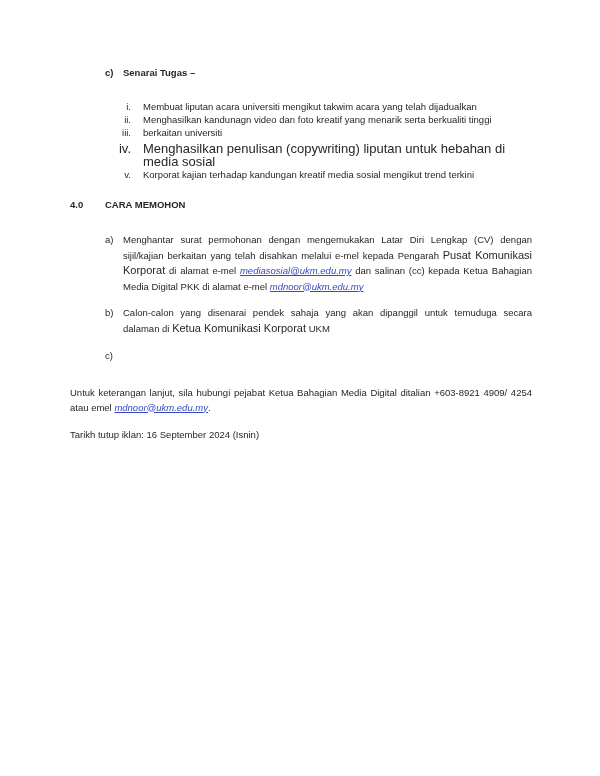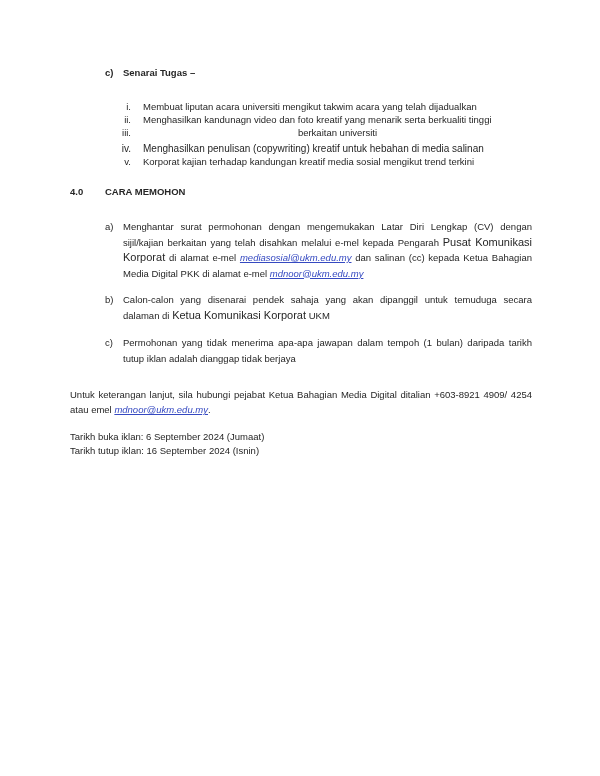--- a/index.html
+++ b/index.html
@@ -24,21 +24,21 @@
   }
   .tasks-heading .marker { flex:0 0 18px; }
   .intro {
     margin-left:28px; margin-top:15px;
     line-height:13px; white-space:nowrap;
   }
   .roman-list { margin-left:28px; margin-top:21px; }
   .roman-row { display:flex; line-height:13px; }
   .roman-row .num { flex:0 0 33px; text-align:right; }
   .roman-row .body { flex:1; margin-left:12px; }
-  .row-small { font-size:10px; }
+  .row-small { font-size:13px; }
   .row-gap { margin-top:3px; }
   .section-heading {
     display:flex; font-weight:bold;
     margin-top:17px; line-height:13px;
   }
   .section-heading .sec-num { flex:0 0 35px; }
   .apply-item { display:flex; line-height:15.5px; }
   .apply-item .marker { flex:0 0 18px; margin-left:35px; }
   .apply-item .body { flex:1; }
   .mt-a { margin-top:21px; }
@@ -67,26 +67,26 @@
         <span class="num">i.</span>
         <span class="body">Membuat liputan acara universiti mengikut takwim acara yang telah dijadualkan</span>
       </div>
       <div class="roman-row">
         <span class="num">ii.</span>
         <span class="body">Menghasilkan kandunagn video dan foto kreatif yang menarik serta berkualiti tinggi</span>
       </div>
       <div class="roman-row">
         <span class="num">iii.</span>
         <span class="body">
-          <span style="display:block;text-align:center;">berkaitan universiti</span>
+          <span style="display:block;">berkaitan universiti</span>
         </span>
       </div>
       <div class="roman-row row-small row-gap">
         <span class="num">iv.</span>
-        <span class="body">Menghasilkan penulisan (copywriting) kreatif untuk hebahan di media salinan</span>
+        <span class="body">Menghasilkan penulisan (copywriting) liputan untuk hebahan di media sosial</span>
       </div>
       <div class="roman-row">
         <span class="num">v.</span>
         <span class="body">Korporat kajian terhadap kandungan kreatif media sosial mengikut trend terkini</span>
       </div>
     </div>
 
     <div class="section-heading">
       <span class="sec-num">4.0</span>
       <span>CARA MEMOHON</span>
@@ -105,30 +105,25 @@
     <div class="apply-item mt-b">
       <span class="marker">b)</span>
       <span class="body">
         <span class="stretch" style="display:block;"><span>Calon-calon yang disenarai pendek sahaja yang akan dipanggil untuk temuduga secara</span></span>
         <span style="display:block;"><span>dalaman di </span><span class="seg-small">Ketua Komunikasi Korporat</span><span> UKM</span></span>
       </span>
     </div>
 
     <div class="apply-item mt-c">
       <span class="marker">c)</span>
-      <span class="body">
-        <span class="stretch" style="display:block;"><span>Permohonan yang tidak menerima apa-apa jawapan dalam tempoh (1 bulan) daripada tarikh</span></span>
-        <span style="display:block;"><span>tutup iklan adalah dianggap tidak berjaya</span></span>
-      </span>
     </div>
 
     <div class="contact">
       <span class="stretch" style="display:block;"><span>Untuk keterangan lanjut, sila hubungi pejabat Ketua Bahagian Media Digital ditalian +603-8921 4909/ 4254</span></span>
       <span style="display:block;"><span>atau emel </span><a class="doc-link" href="#">mdnoor@ukm.edu.my</a><span>.</span></span>
     </div>
 
     <div class="dates">
-      <div>Tarikh buka iklan: 6 September 2024 (Jumaat)</div>
       <div>Tarikh tutup iklan: 16 September 2024 (Isnin)</div>
     </div>
 
   </div>
 </div>
 
 </body></html>

